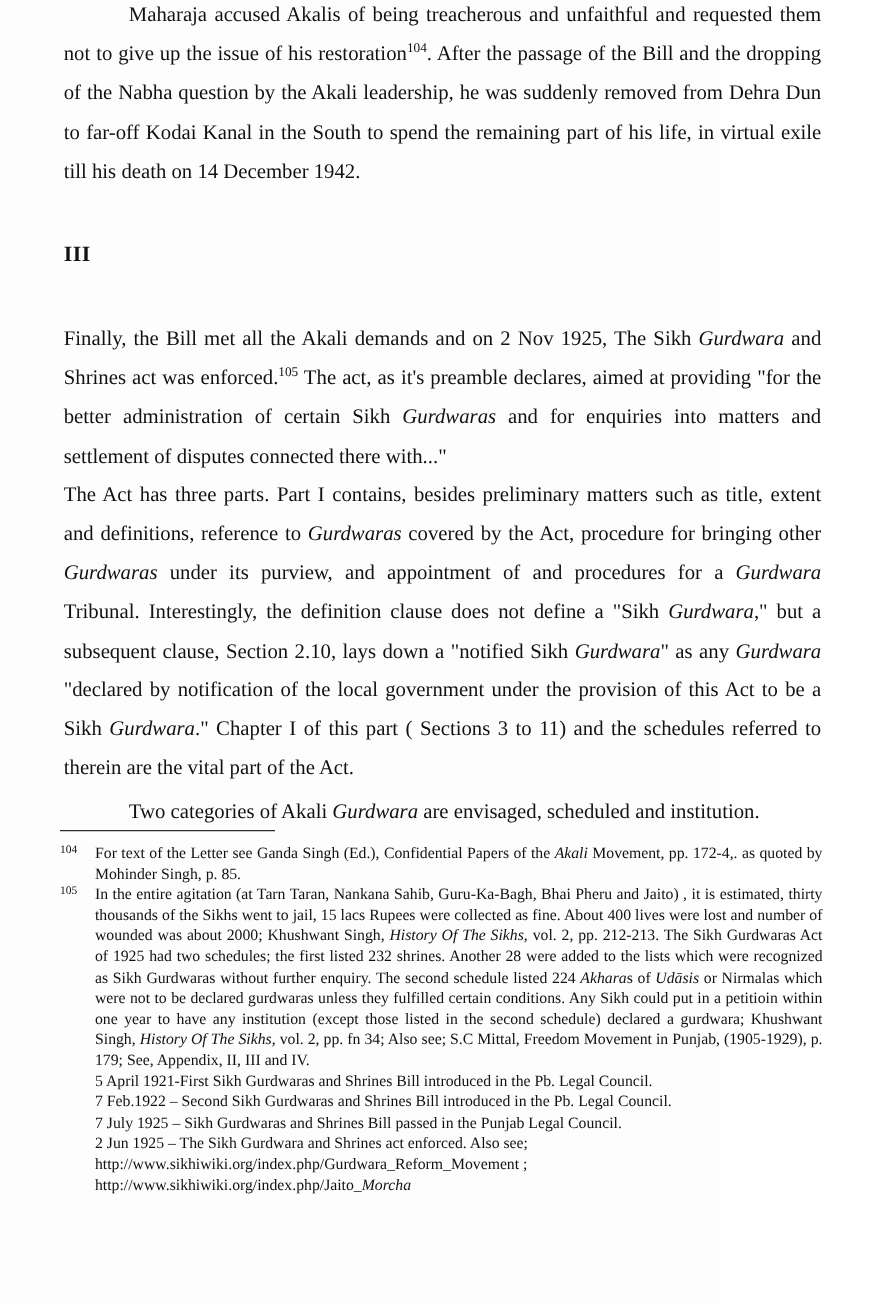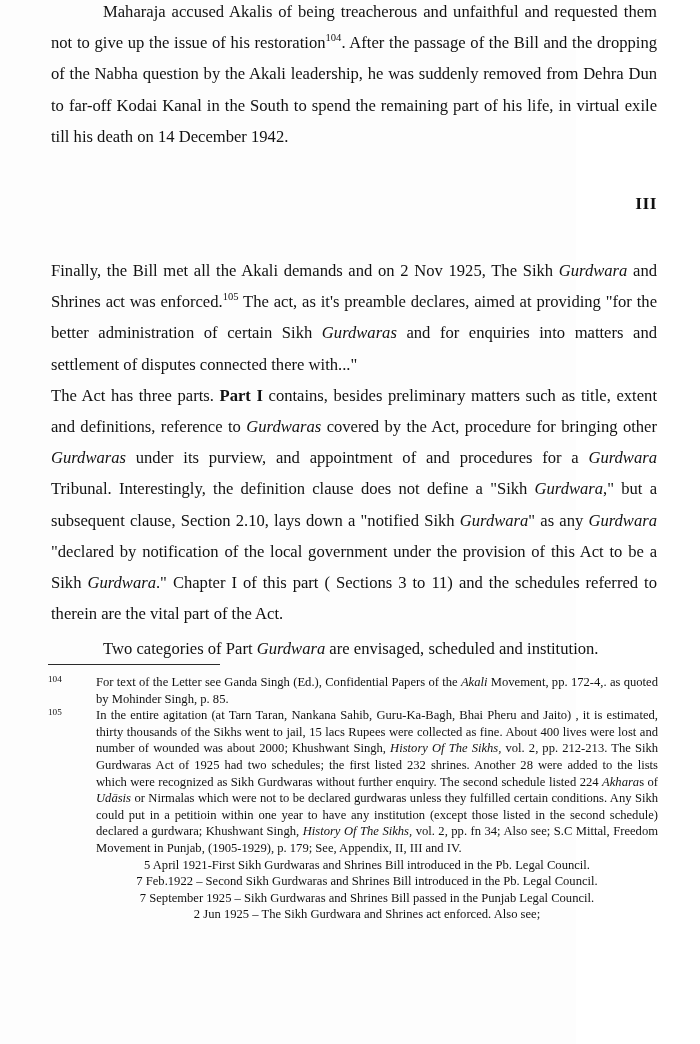--- a/index.html
+++ b/index.html
@@ -34,31 +34,31 @@
     font-size: 16.6px;
     line-height: 31.2px;
     text-align: justify;
     text-justify: inter-word;
     -webkit-hyphens: none;
     hyphens: none;
   }
   p.para.indent { text-indent: 52px; }
   p.para.last-line-left { text-align-last: left; }
   i, .it { }
-  .b { font-weight: bold; }
+  .b { font-weight: normal; }
   sup.fnref {
     font-size: 10.6px;
     vertical-align: super;
     line-height: 0;
   }
   h2.sec-head {
     margin: 0;
     font-size: 17.5px;
     font-weight: bold;
-    text-align: right;
+    text-align: left;
     letter-spacing: 0.4px;
   }
   .gap-lg { height: 41px; }
   .gap-xs { height: 4px; }
 
   
   .footnote-area {
     position: absolute;
     left: 48px;
     top: 664px;
@@ -79,26 +79,26 @@
     text-justify: inter-word;
     margin-bottom: 0;
   }
   .fn .fn-num {
     position: absolute;
     left: 0;
     top: -1px;
     font-size: 9.2px;
     line-height: 12px;
   }
-  .fn .fn-text { display: block; margin-left: 20px; }
+  .fn .fn-text { display: block; }
   .fn-line {
     padding-left: 28px;
     font-size: 12.6px;
     line-height: 16.6px;
-    text-align: center;
+    text-align: left;
     white-space: nowrap;
   }
 </style>
 </head>
 <body>
 
 <div class="page">
 
   <div class="body-block">
 
@@ -109,39 +109,41 @@
     <h2 class="sec-head">III</h2>
 
     <div class="gap-lg"></div>
 
     <p class="para"><span>Finally, the Bill met all the Akali demands and on 2 Nov 1925, The Sikh </span><i>Gurdwara</i><span> and Shrines act was enforced.</span><sup class="fnref">105</sup><span> The act, as it's preamble declares, aimed at providing "for the better administration of certain Sikh </span><i>Gurdwaras</i><span> and for enquiries into matters and settlement of disputes connected there with..."</span></p>
 
     <p class="para"><span>The Act has three parts. </span><span class="b">Part I</span><span> contains, besides preliminary matters such as title, extent and definitions, reference to </span><i>Gurdwaras</i><span> covered by the Act, procedure for bringing other </span><i>Gurdwaras</i><span> under its purview, and appointment of and procedures for a </span><i>Gurdwara</i><span> Tribunal. Interestingly, the definition clause does not define a "Sikh </span><i>Gurdwara</i><span>," but a subsequent clause, Section 2.10, lays down a "notified Sikh </span><i>Gurdwara</i><span>" as any </span><i>Gurdwara</i><span> "declared by notification of the local government under the provision of this Act to be a Sikh </span><i>Gurdwara</i><span>." Chapter I of this part ( Sections 3 to 11) and the schedules referred to therein are the vital part of the Act.</span></p>
 
     <div class="gap-xs"></div>
 
-    <p class="para indent last-line-left"><span>Two categories of Part </span><i>Gurdwara</i><span> are envisaged, scheduled and institution.</span></p>
+    <p class="para indent last-line-left"><span>Two categories of Akali </span><i>Gurdwara</i><span> are envisaged, scheduled and institution.</span></p>
 
   </div>
 
   <div class="footnote-area">
 
     <div class="fn-rule"></div>
 
     <div class="fn">
       <span class="fn-num">104</span>
       <span class="fn-text"><span>For text of the Letter see Ganda Singh (Ed.), Confidential Papers of the </span><i>Akali</i><span> Movement, pp. 172-4,. as quoted by Mohinder Singh, p. 85.</span></span>
     </div>
 
     <div class="fn">
       <span class="fn-num">105</span>
       <span class="fn-text"><span>In the entire agitation (at Tarn Taran, Nankana Sahib, Guru-Ka-Bagh, Bhai Pheru and Jaito) , it is estimated, thirty thousands of the Sikhs went to jail, 15 lacs Rupees were collected as fine. About 400 lives were lost and number of wounded was about 2000; Khushwant Singh, </span><i>History Of The Sikhs,</i><span> vol. 2, pp. 212-213. The Sikh Gurdwaras Act of 1925 had two schedules; the first listed 232 shrines. Another 28 were added to the lists which were recognized as Sikh Gurdwaras without further enquiry. The second schedule listed 224 </span><i>Akhara</i><span>s of </span><i>Udāsis</i><span> or Nirmalas which were not to be declared gurdwaras unless they fulfilled certain conditions. Any Sikh could put in a petitioin within one year to have any institution (except those listed in the second schedule) declared a gurdwara; Khushwant Singh, </span><i>History Of The Sikhs,</i><span> vol. 2, pp. fn 34; Also see; S.C Mittal, Freedom Movement in Punjab, (1905-1929),  p. 179; See, Appendix, II, III and IV.</span></span>
     </div>
 
     <div class="fn-line">5 April 1921-First Sikh Gurdwaras and Shrines Bill introduced in the Pb. Legal Council.</div>
     <div class="fn-line">7 Feb.1922 – Second Sikh Gurdwaras and Shrines Bill introduced in the Pb. Legal Council.</div>
-    <div class="fn-line">7 September 1925 – Sikh Gurdwaras and Shrines Bill passed in the Punjab Legal Council.</div>
+    <div class="fn-line">7 July 1925 – Sikh Gurdwaras and Shrines Bill passed in the Punjab Legal Council.</div>
     <div class="fn-line">2 Jun 1925 – The Sikh Gurdwara and Shrines act enforced. Also see;</div>
 
+    <div class="fn-line"><span>http://www.sikhiwiki.org/index.php/Gurdwara_Reform_Movement ;</span></div>
+    <div class="fn-line"><span>http://www.sikhiwiki.org/index.php/Jaito_</span><i>Morcha</i></div>
 
   </div>
 
 </div>
 
 </body></html>

